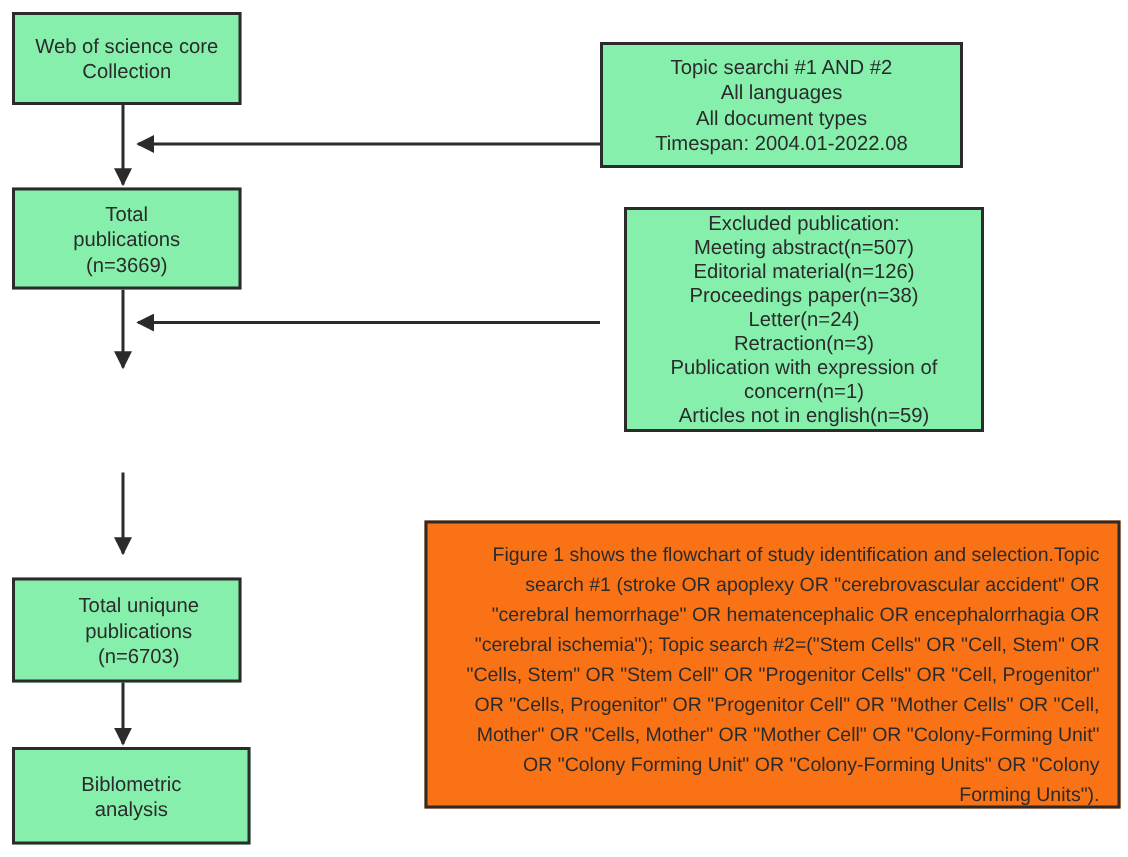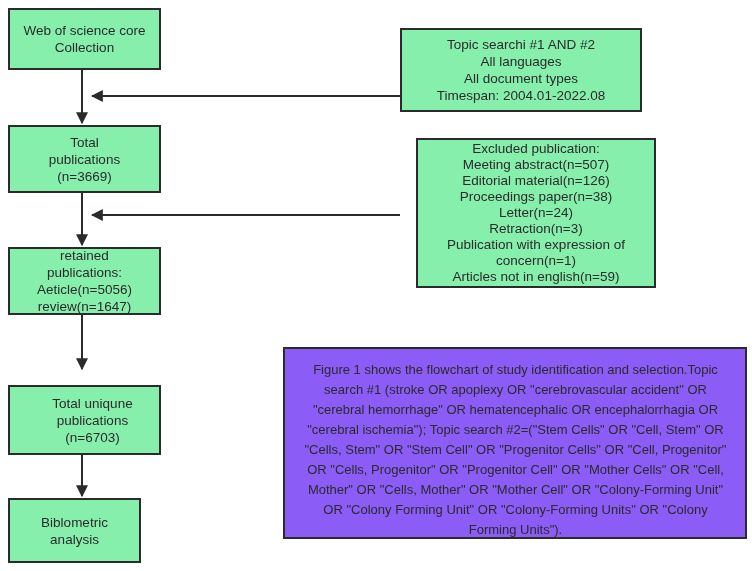--- a/index.html
+++ b/index.html
@@ -34,37 +34,37 @@
     justify-content: center;
     text-align: center;
     white-space: pre-line;
     font-size: 13.5px;
     line-height: 17px;
   }
   .node-web-of-science          { left: 8px;   top: 8px;   width: 153px; height: 62px; }
   .node-total-publications      { left: 8px;   top: 125px; width: 153px; height: 68px; }
   .node-retained-publications   { left: 8px;   top: 247px; width: 153px; height: 68px; }
   .node-total-unique            { left: 8px;   top: 385px; width: 153px; height: 70px; padding-left: 16px; }
-  .node-bibliometric            { left: 8px;   top: 498px; width: 133px; height: 65px; }
+  .node-bibliometric            { left: 8px;   top: 498px; width: 159px; height: 65px; }
   .note-search-criteria         { left: 400px; top: 28px;  width: 242px; height: 84px; }
   .note-excluded {
     left: 416px; top: 138px; width: 240px; height: 150px;
     line-height: 16px;
     padding: 2px 8px;
   }
   .caption-box {
     position: absolute;
     box-sizing: border-box;
     border: 2px solid #2b2b2b;
-    background: #8b5cf6;
+    background: #f97316;
     left: 283px; top: 347px; width: 464px; height: 192px;
     padding: 11px 12px 0 13px;
     font-size: 13px;
     line-height: 20px;
-    text-align: center;
+    text-align: right;
   }
 </style>
 </head>
 <body>
 
 <div class="canvas">
 
   <svg class="connectors" viewBox="0 0 752 571" xmlns="http://www.w3.org/2000/svg">
     <defs>
       <marker id="arrowhead" viewBox="0 0 10 10" refX="9" refY="5" markerWidth="6" markerHeight="6" orient="auto">
@@ -79,24 +79,20 @@
     <line x1="400" y1="215" x2="92" y2="215" stroke="#2b2b2b" stroke-width="2" marker-end="url(#arrowhead)"></line>
   </svg>
 
   <div class="box node-web-of-science">Web of science core
 Collection</div>
 
   <div class="box node-total-publications">Total
 publications
 (n=3669)</div>
 
-  <div class="box node-retained-publications">retained
-publications:
-Aeticle(n=5056)
-review(n=1647)</div>
 
   <div class="box node-total-unique">Total uniqune
 publications
 (n=6703)</div>
 
   <div class="box node-bibliometric">Biblometric
 analysis</div>
 
   <div class="box note-search-criteria">Topic searchi #1 AND #2
 All languages

